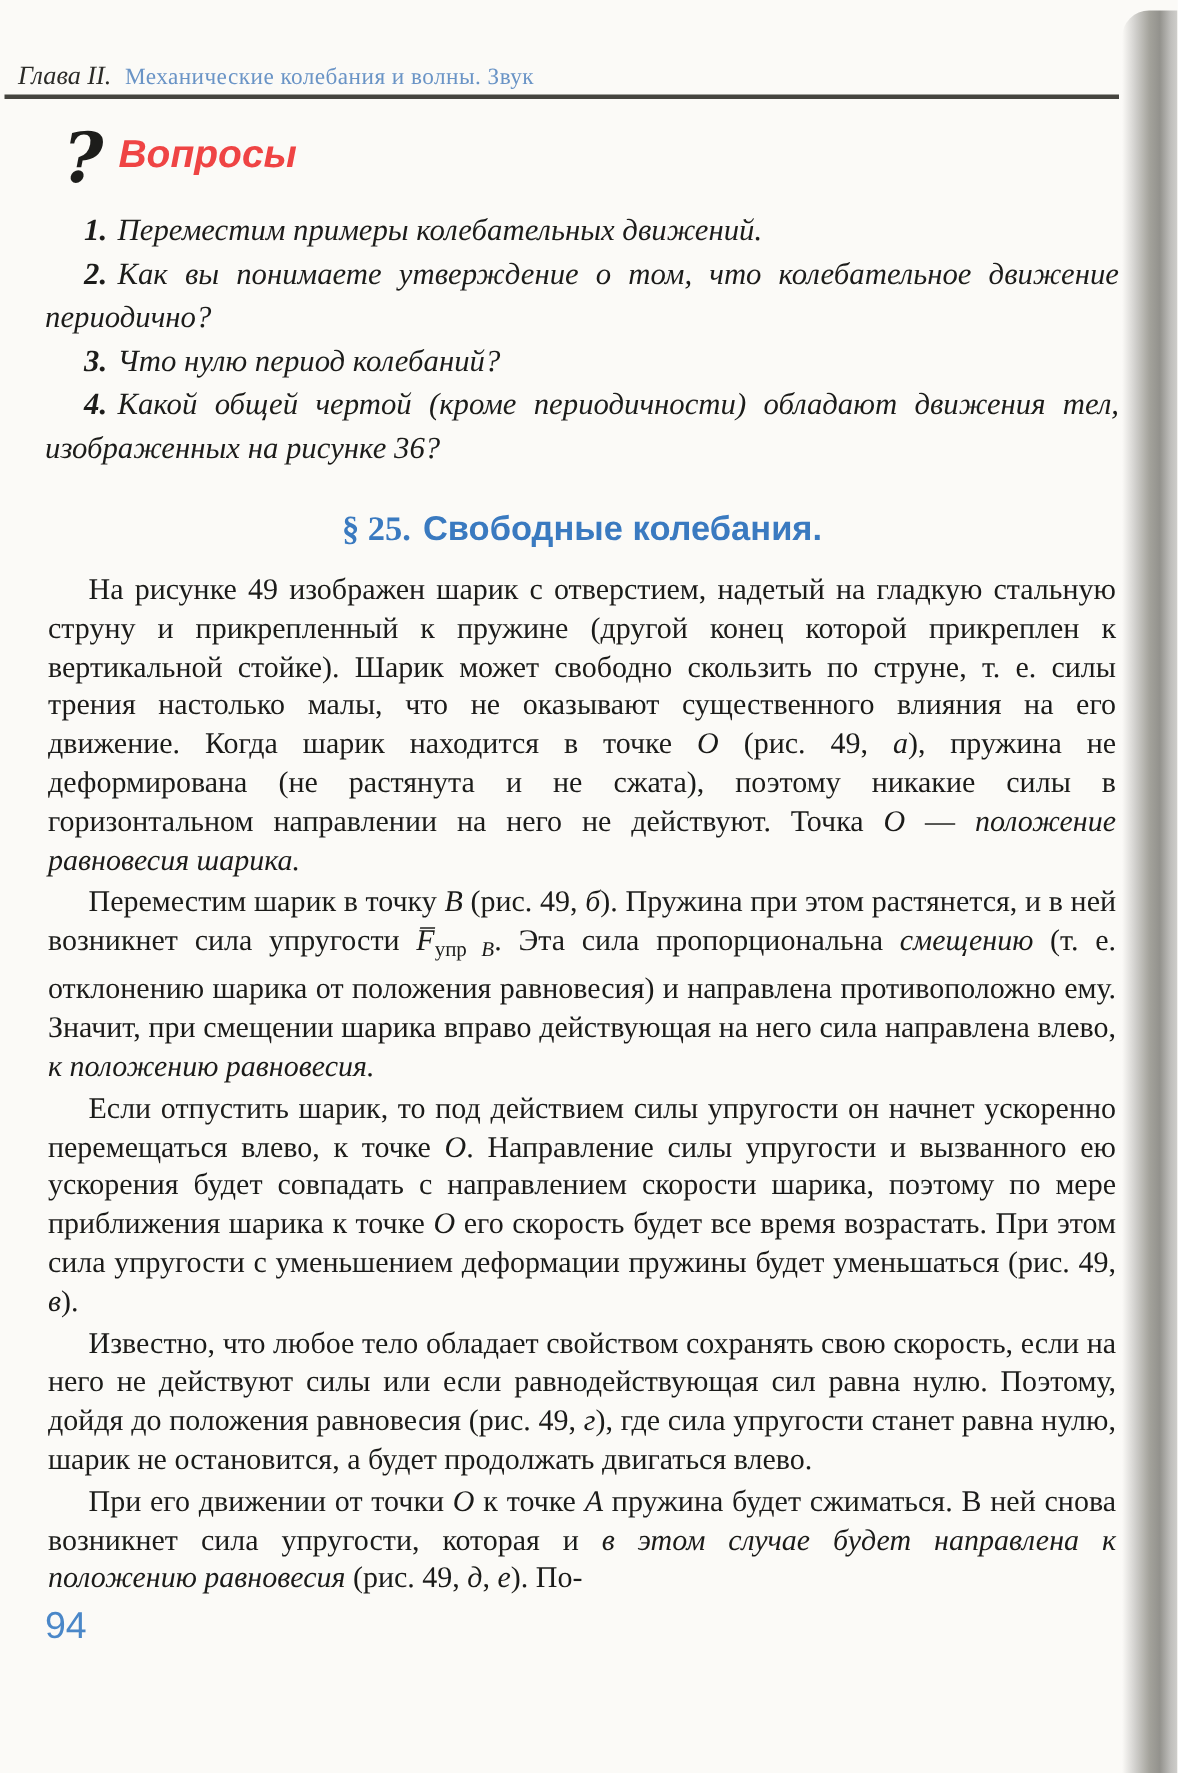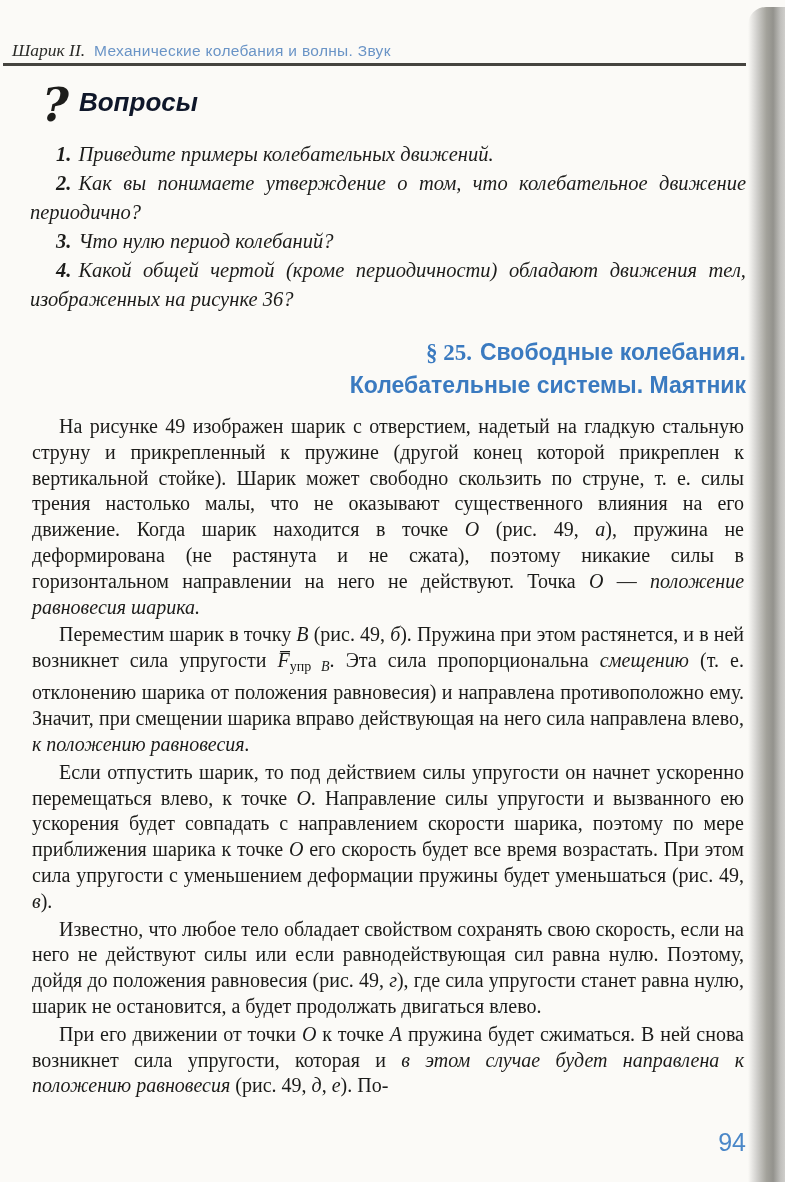--- a/index.html
+++ b/index.html
@@ -27,21 +27,21 @@
     position: absolute; left: 12px; top: 40px;
     white-space: nowrap;
   }
   .chapter-label {
     font-style: italic;
     font-size: 17.5px;
     color: #2b2b28;
     margin-right: 9px;
   }
   .chapter-title {
-    font-family: Liberation Sans, sans-serif;
+    font-family: Liberation Serif, serif;
     font-size: 15.5px;
     color: #6a94c6;
     letter-spacing: 0.3px;
   }
   .header-rule {
     position: absolute; left: 3px; top: 63px;
     width: 743px; height: 3px;
     background: #45443f;
   }
   .content {
@@ -62,37 +62,37 @@
     line-height: 46px;
     color: #1d1d1b;
     vertical-align: -10px;
     margin-right: 6px;
   }
   .q-title {
     font-family: "Liberation Sans", sans-serif;
     font-weight: bold;
     font-style: italic;
     font-size: 26px;
-    color: #0f172a;
+    color: #ef4444;
     text-align: right;
   }
   .questions { margin-top: 6px; }
   .question {
     margin: 0;
     font-style: italic;
     font-size: 20.5px;
     line-height: 29px;
     color: #1c1c1a;
     text-indent: 26px;
     text-align: justify;
   }
   .q-num { font-weight: bold; margin-right: 7px; }
   .section-heading {
     margin-top: 22px;
-    text-align: right;
+    text-align: center;
     color: #3a7ac0;
     font-family: "Liberation Sans", sans-serif;
     font-weight: bold;
     font-size: 23px;
     line-height: 33px;
   }
   .sh-num {
     font-family: "Liberation Serif", serif;
     font-weight: bold;
     margin-right: 8px;
@@ -104,65 +104,64 @@
     line-height: 25.8px;
     color: #1b1b19;
     text-indent: 27px;
     text-align: justify;
   }
   .run-r { font-style: normal; }
   .run-i { font-style: italic; }
   .run-sub  { vertical-align: -0.32em; font-size: 0.7em; }
   .run-subi { vertical-align: -0.32em; font-size: 0.7em; font-style: italic; }
   .page-number {
-    margin-top: 29px;
-    text-align: right;
+    margin-top: 4px;
+    text-align: left;
     font-family: "Liberation Sans", sans-serif;
     font-size: 25px;
     color: #4a87c8;
   }
 </style>
 </head>
 <body>
 
 <div class="page">
 
   <div class="chapter-header">
-    <span class="chapter-label">Шарик II.</span><span class="chapter-title">Механические колебания и волны. Звук</span>
+    <span class="chapter-label">Глава II.</span><span class="chapter-title">Механические колебания и волны. Звук</span>
   </div>
 
   <div class="header-rule"></div>
 
   <div class="content">
 
     <div class="questions-header">
       <span class="q-icon">?</span>
       <span class="q-title">Вопросы</span>
     </div>
 
     <div class="questions">
       <p class="question">
-        <span class="q-num">1.</span><span class="q-text">Приведите примеры колебательных движений.</span>
+        <span class="q-num">1.</span><span class="q-text">Переместим примеры колебательных движений.</span>
       </p>
       <p class="question">
         <span class="q-num">2.</span><span class="q-text">Как вы понимаете утверждение о том, что колебательное движение периодично?</span>
       </p>
       <p class="question">
         <span class="q-num">3.</span><span class="q-text">Что нулю период колебаний?</span>
       </p>
       <p class="question">
         <span class="q-num">4.</span><span class="q-text">Какой общей чертой (кроме периодичности) обладают движения тел, изображенных на рисунке 36?</span>
       </p>
     </div>
 
     <div class="section-heading">
       <div class="sh-line">
         <span class="sh-num">§ 25.</span><span class="sh-text">Свободные колебания.</span>
       </div>
-      <div class="sh-line">Колебательные системы. Маятник</div>
     </div>
 
     <div class="body-text">
       <p class="para"><span class="run-r">На рисунке 49 изображен шарик с отверстием, надетый на гладкую стальную струну и прикрепленный к пружине (другой конец которой прикреплен к вертикальной стойке). Шарик может свободно скользить по струне, т. е. силы трения настолько малы, что не оказывают существенного влияния на его движение. Когда шарик находится в точке </span><span class="run-i">O</span><span class="run-r"> (рис. 49, </span><span class="run-i">а</span><span class="run-r">), пружина не деформирована (не растянута и не сжата), поэтому никакие силы в горизонтальном направлении на него не действуют. Точка </span><span class="run-i">O</span><span class="run-r"> — </span><span class="run-i">положение равновесия шарика.</span></p>
       <p class="para"><span class="run-r">Переместим шарик в точку </span><span class="run-i">B</span><span class="run-r"> (рис. 49, </span><span class="run-i">б</span><span class="run-r">). Пружина при этом растянется, и в ней возникнет сила упругости </span><span class="run-i">F̅</span><span class="run-sub">упр </span><span class="run-subi">B</span><span class="run-r">. Эта сила пропорциональна </span><span class="run-i">смещению</span><span class="run-r"> (т. е. отклонению шарика от положения равновесия) и направлена противоположно ему. Значит, при смещении шарика вправо действующая на него сила направлена влево, </span><span class="run-i">к положению равновесия.</span></p>
       <p class="para"><span class="run-r">Если отпустить шарик, то под действием силы упругости он начнет ускоренно перемещаться влево, к точке </span><span class="run-i">O</span><span class="run-r">. Направление силы упругости и вызванного ею ускорения будет совпадать с направлением скорости шарика, поэтому по мере приближения шарика к точке </span><span class="run-i">O</span><span class="run-r"> его скорость будет все время возрастать. При этом сила упругости с уменьшением деформации пружины будет уменьшаться (рис. 49, </span><span class="run-i">в</span><span class="run-r">).</span></p>
       <p class="para"><span class="run-r">Известно, что любое тело обладает свойством сохранять свою скорость, если на него не действуют силы или если равнодействующая сил равна нулю. Поэтому, дойдя до положения равновесия (рис. 49, </span><span class="run-i">г</span><span class="run-r">), где сила упругости станет равна нулю, шарик не остановится, а будет продолжать двигаться влево.</span></p>
       <p class="para"><span class="run-r">При его движении от точки </span><span class="run-i">O</span><span class="run-r"> к точке </span><span class="run-i">A</span><span class="run-r"> пружина будет сжиматься. В ней снова возникнет сила упругости, которая и </span><span class="run-i">в этом случае будет направлена к положению равновесия</span><span class="run-r"> (рис. 49, </span><span class="run-i">д</span><span class="run-r">, </span><span class="run-i">е</span><span class="run-r">). По-</span></p>
     </div>
 

